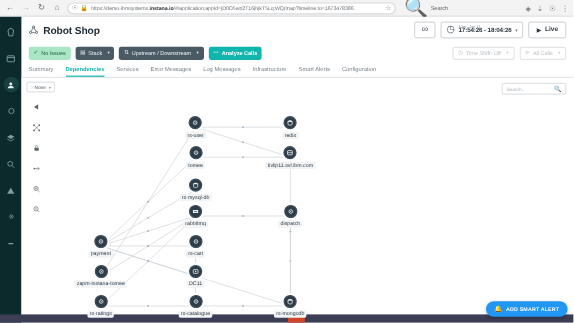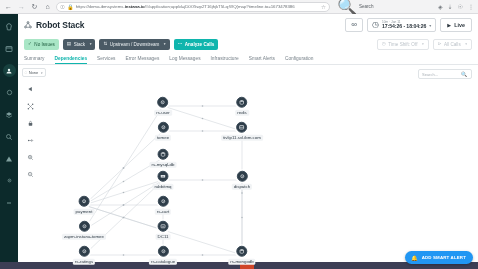--- a/index.html
+++ b/index.html
@@ -281,21 +281,21 @@
     <div class="app-header">
       <div class="app-title">
         <span class="t-ico">
           <svg width="8" height="8" viewBox="0 0 16 16">
               <circle cx="8" cy="3" r="1.8" fill="none" stroke="#2a3b47" stroke-width="1.2"></circle>
               <circle cx="3" cy="12" r="1.8" fill="none" stroke="#2a3b47" stroke-width="1.2"></circle>
               <circle cx="13" cy="12" r="1.8" fill="none" stroke="#2a3b47" stroke-width="1.2"></circle>
               <path d="M7 4.5 4 10M9 4.5 12 10M5 12.5h6" stroke="#2a3b47" stroke-width="1"></path>
             </svg>
         </span>
-        <span class="t-txt">Robot Stack</span>
+        <span class="t-txt">Robot Shop</span>
       </div>
       <div class="header-right">
         <div class="hr-box sq">
           <span class="infinity">∞</span>
         </div>
         <div class="hr-box">
           <span class="infinity">◷</span>
           <span class="time-main">
             <span class="time-sub">10m · Jan 11</span>
             <span class="time-val">17:54:26 - 18:04:26</span>

